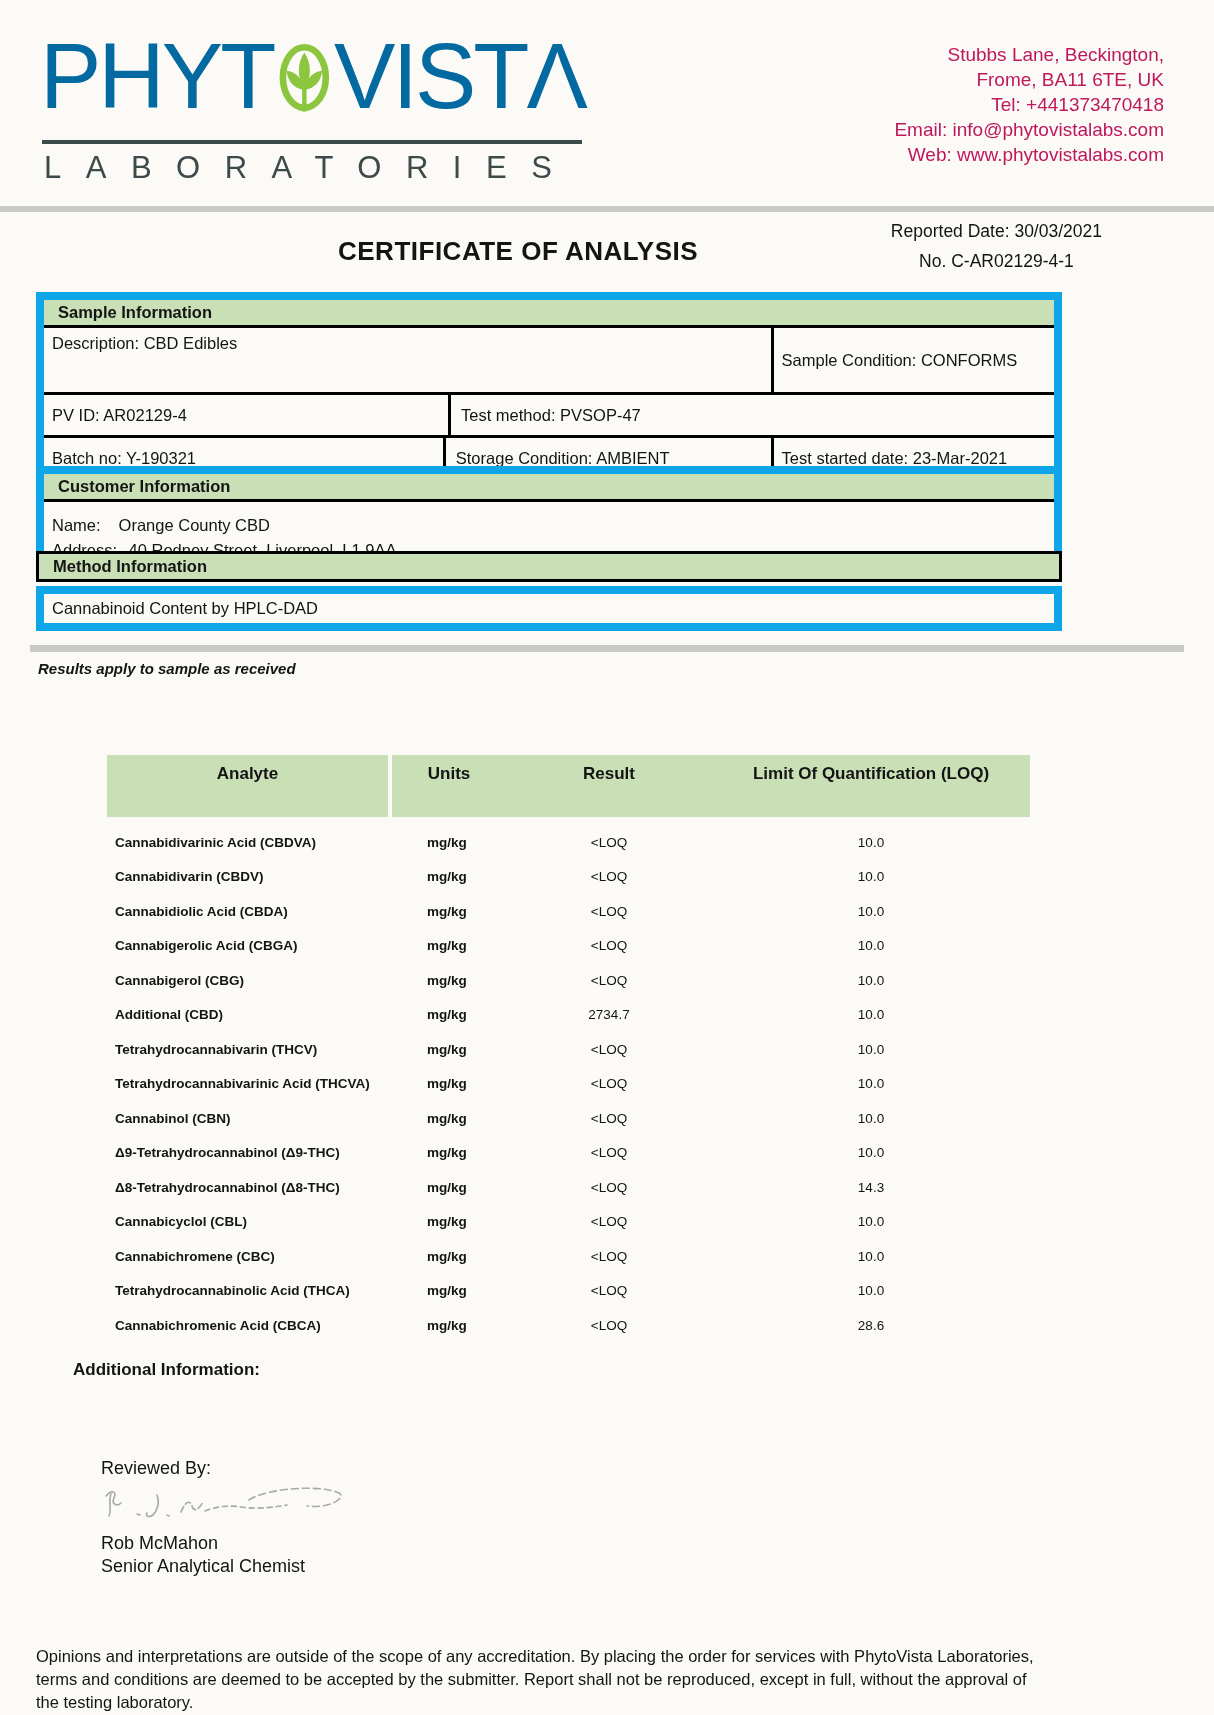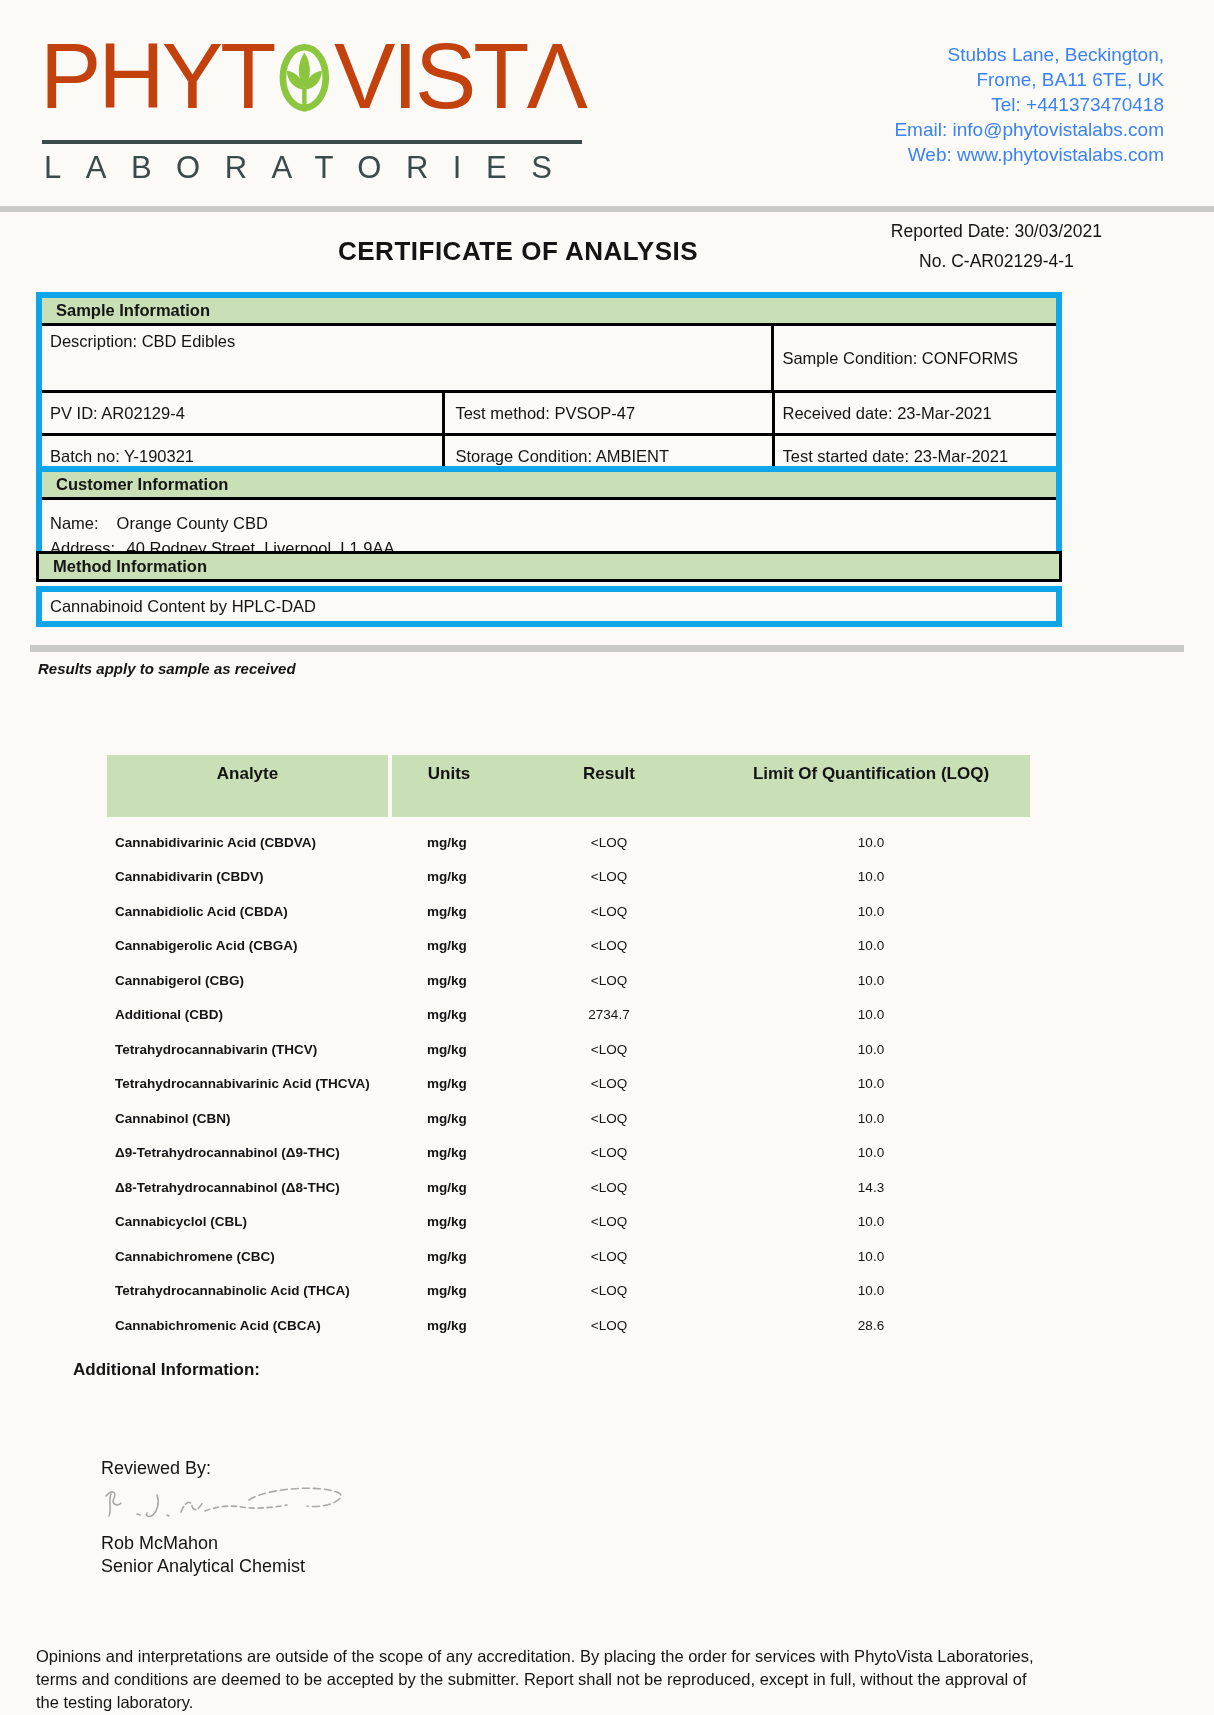--- a/index.html
+++ b/index.html
@@ -8,38 +8,38 @@
     background:#fbfaf6;
     font-family:"Liberation Sans", sans-serif;
     color:#141414;
     position:relative;
     overflow:hidden;
   }
   .abs{position:absolute;}
 
   
   .logo-block{left:40px;top:20px;width:545px;}
-  .logo-main{display:flex;align-items:center;color:#c2410c;
+  .logo-main{display:flex;align-items:center;color:#0369a1;
     font-size:92px;font-weight:400;letter-spacing:-3px;line-height:1;height:112px;}
   .logo-main .leaf{margin:6px 2px 0 4px;}
   .logo-divider{height:4px;background:#3d4a4c;margin:8px 0 6px 2px;width:540px;}
   .logo-sub{color:#3d4a4c;font-size:31px;letter-spacing:24.5px;white-space:nowrap;margin-left:4px;}
 
-  .contact-block{top:42px;right:50px;text-align:right;font-size:19px;line-height:25px;color:#3b82f6;}
+  .contact-block{top:42px;right:50px;text-align:right;font-size:19px;line-height:25px;color:#be185d;}
 
   .gray-bar{left:0;width:1214px;height:6px;background:#c9c9c5;}
   .gray-bar.b1{top:206px;}
   .gray-bar.b2{top:645px;left:30px;width:1154px;height:7px;}
 
   .report-meta{top:216px;right:112px;text-align:center;font-size:17.5px;line-height:30px;}
   .doc-title{left:338px;top:236px;font-size:26px;font-weight:bold;letter-spacing:.5px;margin:0;}
 
   
   .info{left:36px;width:1026px;box-sizing:border-box;}
-  .box{border:6px solid #0ea5e9;box-sizing:border-box;background:#fbfaf6;}
+  .box{border:8px solid #0ea5e9;box-sizing:border-box;background:#fbfaf6;}
   .sec-bar{background:#c9dfb5;border-bottom:3px solid #000;
     font-weight:bold;font-size:16.5px;padding:3px 0 3px 14px;}
   .sec-bar.standalone{border:3px solid #000;}
   .cellrow{display:flex;border-top:3px solid #000;}
   .cellrow.first{border-top:none;border-radius:18px;}
   .cell{box-sizing:border-box;font-size:16.5px;padding:6px 8px;}
   .vline{border-left:3px solid #000;}
   .desc-cell{width:736px;height:64px;}
   .cond-cell{width:287px;display:flex;align-items:center;}
   .c1{width:404px;height:40px;display:flex;align-items:center;}
@@ -112,21 +112,20 @@
 
 <section class="abs info box" style="top:292px;">
   <div class="sec-bar">Sample Information</div>
   <div class="cellrow first">
     <div class="cell desc-cell">Description: CBD Edibles</div>
     <div class="cell cond-cell vline">Sample Condition: CONFORMS</div>
   </div>
   <div class="cellrow">
     <div class="cell c1">PV ID: AR02129-4</div>
     <div class="cell c2 vline">Test method: PVSOP-47</div>
-    <div class="cell c3 vline">Received date: 23-Mar-2021</div>
   </div>
   <div class="cellrow">
     <div class="cell c1">Batch no: Y-190321</div>
     <div class="cell c2 vline">Storage Condition: AMBIENT</div>
     <div class="cell c3 vline">Test started date: 23-Mar-2021</div>
   </div>
 </section>
 
 <section class="abs info box" style="top:466px;">
   <div class="sec-bar">Customer Information</div>

